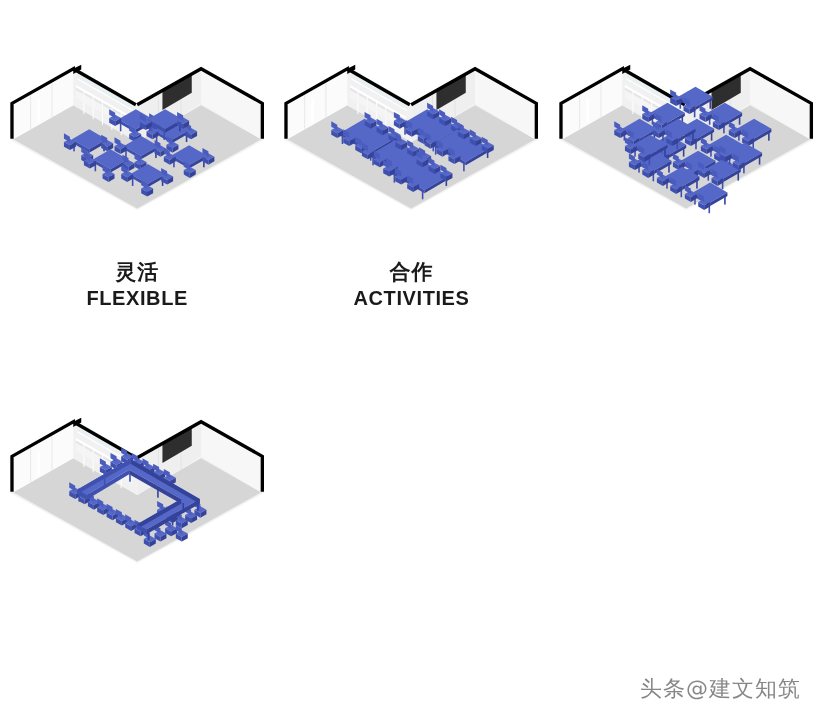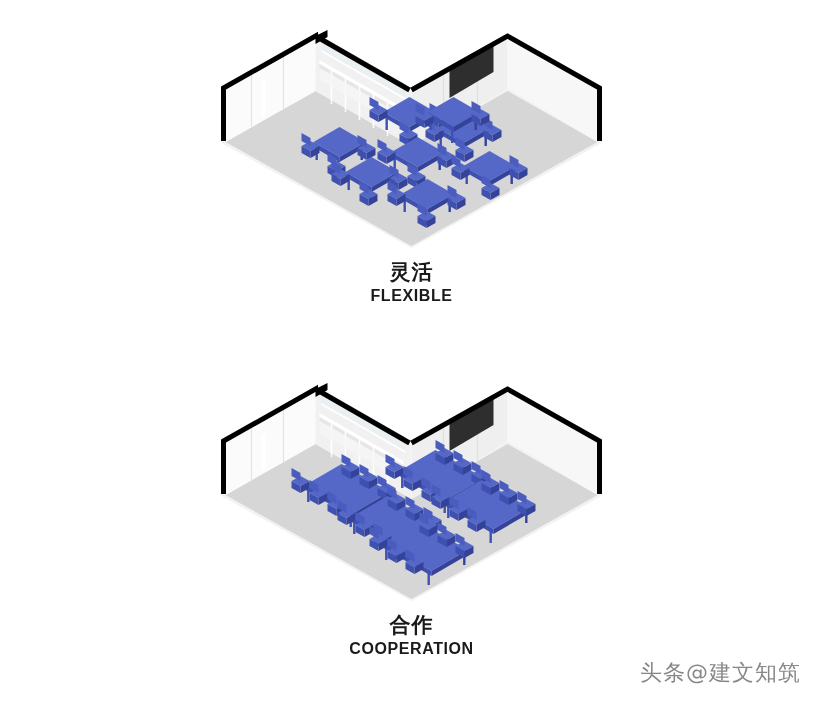--- a/index.html
+++ b/index.html
@@ -4,21 +4,21 @@
 <style>
   html,body{margin:0;padding:0;background:#ffffff;}
   body{
     width:823px;height:705px;overflow:hidden;
     font-family:"Liberation Sans","DejaVu Sans",sans-serif;
     position:relative;
   }
   .grid{
     position:absolute;inset:0;
     display:grid;
-    grid-template-columns:1fr;
+    grid-template-columns:1fr 1fr 1fr;
     grid-template-rows:1fr 1fr;
   }
   .cell{position:relative;}
   .scene{
     position:absolute;
     left:0;top:0;
     width:100%;height:268px;
   }
   .scene svg{display:block;width:100%;height:100%;}
   .caption{
@@ -28,28 +28,28 @@
     text-align:center;
     line-height:1.0;
   }
   .cap-cn{
     font-size:21px;font-weight:700;color:#1a1a1a;
     letter-spacing:1px;
     margin:0 0 5px 0;
     font-family:"DejaVu Sans","Liberation Sans",sans-serif;
   }
   .cap-en{
-    font-size:16px;font-weight:700;color:#1a1a1a;
+    font-size:20px;font-weight:700;color:#1a1a1a;
     letter-spacing:0.6px;
     margin:0;
   }
   
   .watermark{
     position:absolute;
-    left:640px;top:658px;
+    left:640px;top:674px;
     font-size:22px;
     font-family:"DejaVu Sans","Liberation Sans",sans-serif;
     color:#5a5a5a;
     opacity:.72;
     white-space:nowrap;
     letter-spacing:1px;
     pointer-events:none;
   }
 </style>
 </head>
@@ -288,21 +288,21 @@
               <use href="#chair" x="22" y="19"></use>
             <use href="#chair" x="36" y="-18"></use>
               <use href="#chair" x="54" y="-8"></use>
               <use href="#chair" x="72" y="3"></use>
           </g>
         </g>
       </svg>
     </div>
     <div class="caption">
       <p class="cap-cn">合作</p>
-      <p class="cap-en">COOPERATION</p>
+      <p class="cap-en">ACTIVITIES</p>
     </div>
   </div>
 
   <div class="cell">
     <div class="scene">
       <svg viewBox="0 0 412 268" preserveAspectRatio="xMidYMid meet">
         <g>
           <polygon points="206,248 16,143 16,141 110,88 206,143 302,88 396,141 396,143" fill="#f2f2f2"></polygon>
           <polygon points="206,246 20,142 110,91 206,146 302,91 392,142" fill="#d6d6d6"></polygon>
         </g>

